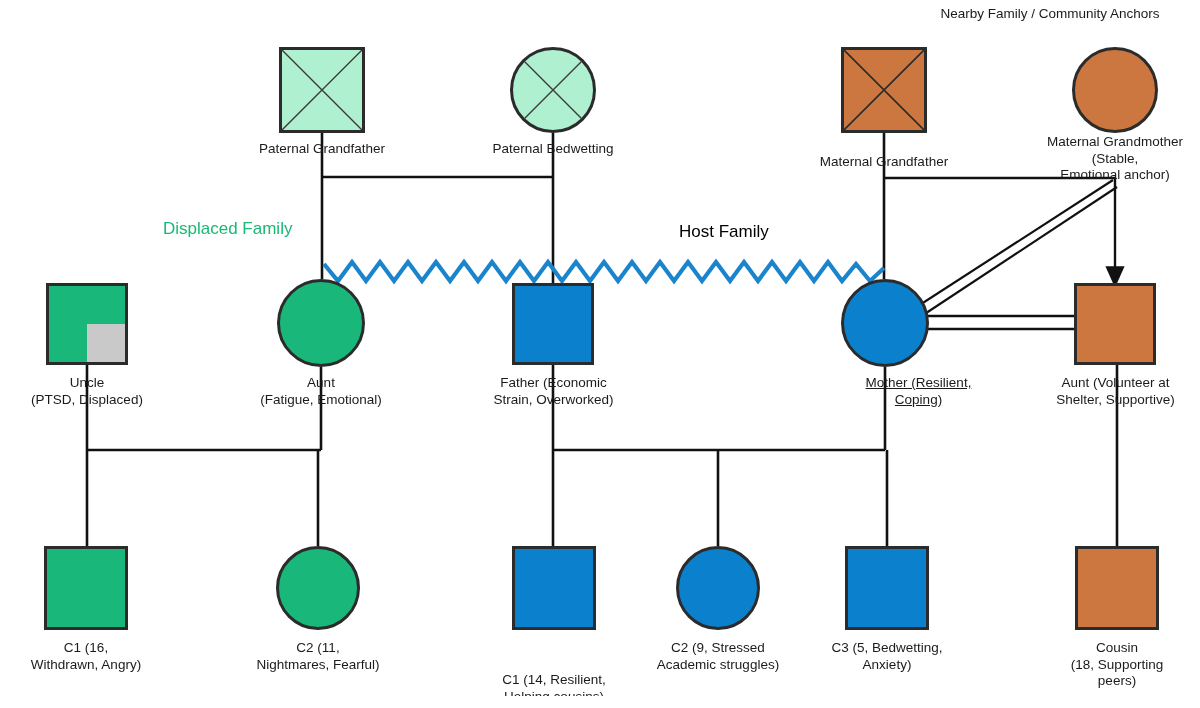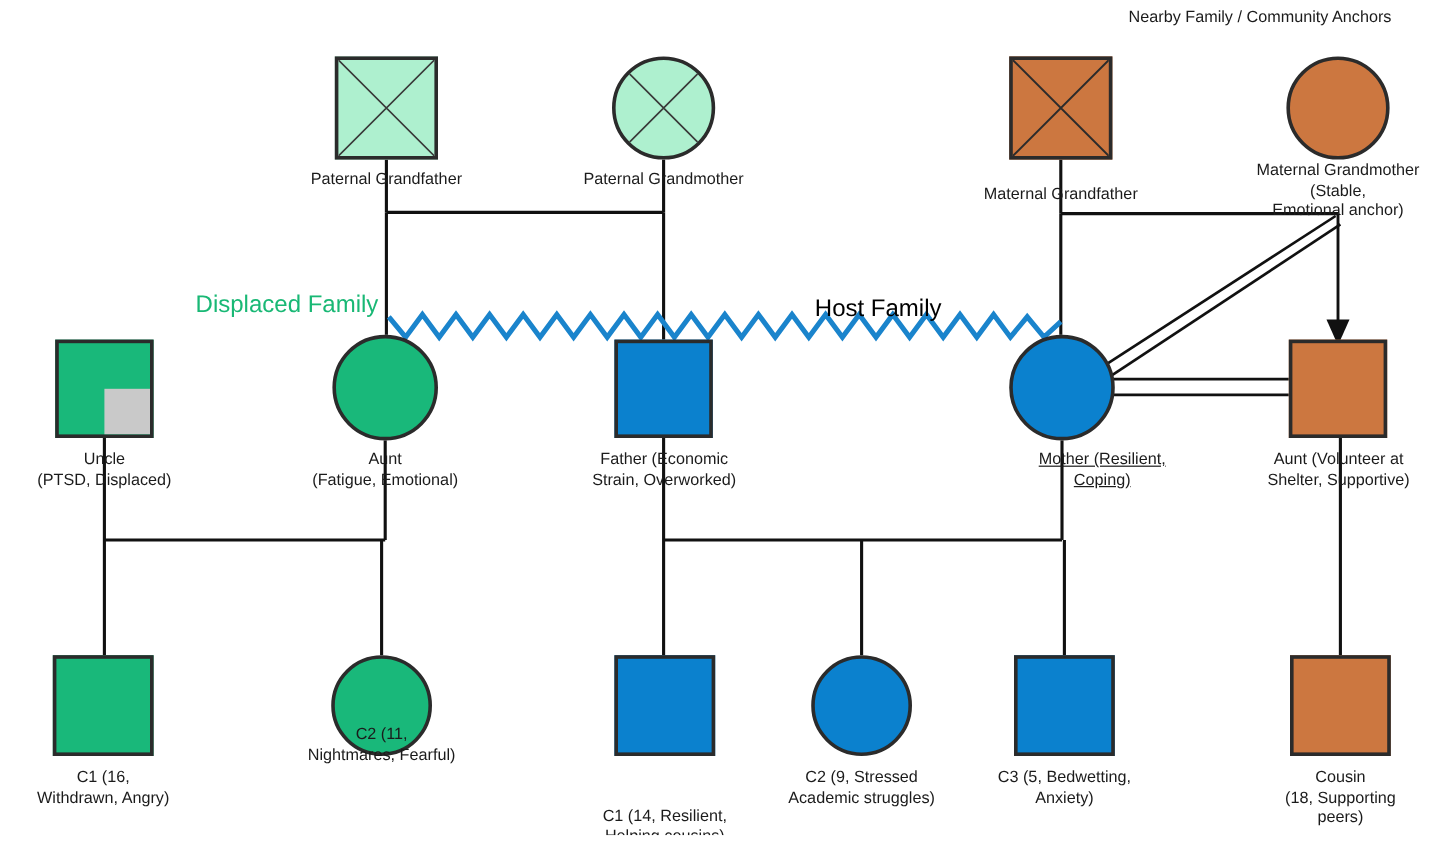--- a/index.html
+++ b/index.html
@@ -43,23 +43,22 @@
   }
   .section-title {
     position: absolute;
     font-size: 13.5px;
     color: #1b1b1b;
     text-align: center;
     white-space: nowrap;
   }
   .family-tag {
     position: absolute;
-    font-size: 20px;
+    font-size: 17px;
     white-space: nowrap;
-    margin-top: 24px;
   }
 </style>
 </head>
 <body>
 
 <div id="canvas">
 
   <svg id="wires" viewBox="0 0 1200 708" xmlns="http://www.w3.org/2000/svg">
     <defs>
       <marker id="arrowhead" markerWidth="9" markerHeight="9" refX="4.5" refY="4" orient="auto">
@@ -134,21 +133,21 @@
     </div>
     <div class="node-label" style="left:212px; top:141px; width:220px;">Paternal Grandfather</div>
   </div>
 
   <div class="node">
     <div class="shape circle" style="left:510px; top:47px; width:86px; height:86px; background:#aef0cf; overflow:hidden;">
       <svg width="80" height="80" viewBox="0 0 80 80" style="display:block;">
         <path d="M11,11 L69,69 M69,11 L11,69" stroke="#3a3a3a" stroke-width="1.4" fill="none"></path>
       </svg>
     </div>
-    <div class="node-label" style="left:443px; top:141px; width:220px;">Paternal Grandmother</div>
+    <div class="node-label" style="left:443px; top:141px; width:220px;">Paternal Bedwetting</div>
   </div>
 
   <div class="node">
     <div class="shape" style="left:841px; top:47px; width:86px; height:86px; background:#cc7740;">
       <svg width="80" height="80" viewBox="0 0 80 80" style="display:block;">
         <path d="M0,0 L80,80 M80,0 L0,80" stroke="#2b2b2b" stroke-width="1.6" fill="none"></path>
       </svg>
     </div>
     <div class="node-label" style="left:774px; top:141px; width:220px;margin-top:13px;">Maternal Grandfather</div>
   </div>
@@ -193,21 +192,21 @@
   </div>
 
   <div class="node">
     <div class="shape" style="left:44px; top:546px; width:84px; height:84px; background:#19b87a;"></div>
     <div class="node-label" style="left:-19px; top:640px; width:210px;">C1 (16,
 Withdrawn, Angry)</div>
   </div>
 
   <div class="node">
     <div class="shape circle" style="left:276px; top:546px; width:84px; height:84px; background:#19b87a;"></div>
-    <div class="node-label" style="left:213px; top:604px; width:210px;">C2 (11,
+    <div class="node-label" style="left:213px; top:640px; width:210px;">C2 (11,
 Nightmares, Fearful)</div>
   </div>
 
   <div class="node">
     <div class="shape" style="left:512px; top:546px; width:84px; height:84px; background:#0b81ce;"></div>
     <div class="node-label" style="left:449px; top:672px; width:210px;">C1 (14, Resilient,
 Helping cousins)</div>
   </div>
 
   <div class="node">

